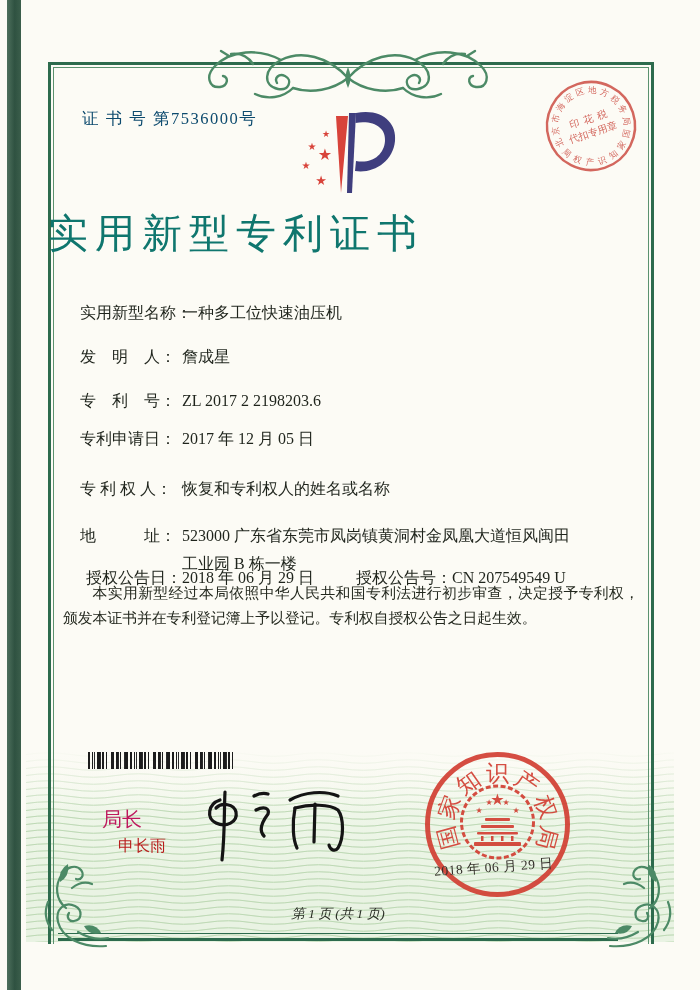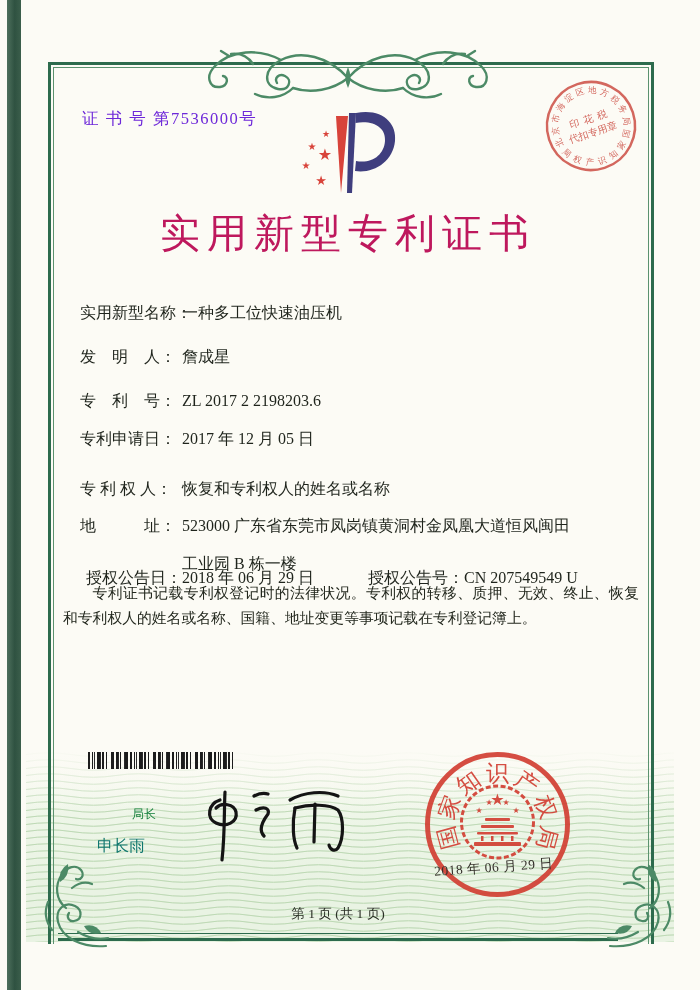--- a/index.html
+++ b/index.html
@@ -25,53 +25,53 @@
   .band-rule{position:absolute;left:58px;top:933px;width:560px;height:4px;z-index:4;
     border-top:1.5px solid #2d6b4d;border-bottom:3px solid #2d6b4d;}
 
   .flourish{position:absolute;z-index:5;}
   .flourish.right{transform:scaleX(-1);}
   .ornament-top{position:absolute;left:193px;top:42px;z-index:5;}
 
   .logo{position:absolute;left:299px;top:101px;z-index:6;}
 
   .cert-no{position:absolute;left:82px;top:108px;z-index:6;font-size:16.5px;
-    letter-spacing:1.5px;color:#6d28d9;}
-  .title{position:absolute;left:48px;top:206px;width:600px;z-index:6;text-align:center;
-    font-size:40px;letter-spacing:7px;color:#be185d;}
+    letter-spacing:1.5px;color:#0c4a6e;}
+  .title{position:absolute;left:48px;top:206px;width:600px;z-index:6;text-align:left;
+    font-size:40px;letter-spacing:7px;color:#0f766e;}
 
   .fields{position:absolute;left:80px;top:296px;width:560px;z-index:6;font-size:16px;color:#1f241c;}
   .frow{position:absolute;left:0;white-space:nowrap;}
   .flabel{display:inline-block;width:102px;}
   .addr2{position:absolute;left:102px;white-space:nowrap;}
-  .grant-no{position:absolute;left:288px;white-space:nowrap;}
+  .grant-no{position:absolute;left:276px;white-space:nowrap;}
 
   .paras{position:absolute;left:63px;top:581px;width:576px;z-index:6;font-size:14.8px;
     line-height:25px;color:#23281e;text-align:justify;}
   .paras p{margin:0;text-indent:2em;}
 
   .barcode{position:absolute;left:88px;top:752px;width:146px;height:17px;z-index:6;
     background:
      repeating-linear-gradient(90deg,#1c1c1c 0 2px,rgba(0,0,0,0) 2px 4px,#1c1c1c 4px 5px,rgba(0,0,0,0) 5px 9px,#1c1c1c 9px 12px,rgba(0,0,0,0) 12px 14px),
      repeating-linear-gradient(90deg,#2a2a2a 0 1px,rgba(0,0,0,0) 1px 6px);}
 
-  .officer-title{position:absolute;left:102px;top:806px;z-index:6;font-size:12px;color:#15803d;
-    font-family:"Liberation Sans","DejaVu Sans",sans-serif;margin-left:30px;}
-  .officer-name{position:absolute;left:97px;top:836px;z-index:6;font-size:16px;color:#0f766e;
+  .officer-title{position:absolute;left:102px;top:806px;z-index:6;font-size:20px;color:#be185d;
+    font-family:"Liberation Sans","DejaVu Sans",sans-serif;}
+  .officer-name{position:absolute;left:118px;top:836px;z-index:6;font-size:16px;color:#b91c1c;
     font-family:Liberation Mono, monospace;}
   .signature{position:absolute;left:198px;top:786px;z-index:6;}
 
   .seal{position:absolute;left:415px;top:742px;z-index:7;opacity:.92;}
   .seal-date{position:absolute;left:434px;top:858px;width:140px;z-index:8;font-size:13.5px;
     color:#34302a;transform:rotate(-4deg);letter-spacing:.5px;white-space:nowrap;}
 
   .tax-stamp{position:absolute;left:535px;top:70px;z-index:6;transform:rotate(-18deg);opacity:.9;}
 
   .page-footer{position:absolute;left:48px;top:905px;width:580px;z-index:6;text-align:center;
-    font-size:13.5px;color:#2a2f26;}
+    font-size:13.5px;color:#2a2f26;font-style:italic;}
 </style>
 </head>
 <body>
 
 <div class="page">
 
   <div class="edge-strip"></div>
 
   <div class="band">
     <svg width="648" height="198">
@@ -142,30 +142,30 @@
 
   <div class="cert-no">证 书 号 第7536000号</div>
   <div class="title">实用新型专利证书</div>
 
   <div class="fields">
     <div class="frow" style="top:7px;"><span class="flabel">实用新型名称：</span><span>一种多工位快速油压机</span></div>
     <div class="frow" style="top:51px;"><span class="flabel">发　明　人：</span><span>詹成星</span></div>
     <div class="frow" style="top:95px;"><span class="flabel">专　利　号：</span><span>ZL 2017 2 2198203.6</span></div>
     <div class="frow" style="top:133px;"><span class="flabel">专利申请日：</span><span>2017 年 12 月 05 日</span></div>
     <div class="frow" style="top:183px;"><span class="flabel">专 利 权 人：</span><span>恢复和专利权人的姓名或名称</span></div>
-    <div class="frow" style="top:220px;font-family:Liberation Serif, serif;"><span class="flabel">地　　　址：</span><span>523000 广东省东莞市凤岗镇黄洞村金凤凰大道恒风闽田</span></div>
+    <div class="frow" style="top:230px;font-family:Liberation Serif, serif;"><span class="flabel">地　　　址：</span><span>523000 广东省东莞市凤岗镇黄洞村金凤凰大道恒风闽田</span></div>
     <div class="addr2" style="top:258px;">工业园 B 栋一楼</div>
     <div class="frow" style="top:272px;text-align:right;">
       <span class="flabel">授权公告日：</span><span>2018 年 06 月 29 日</span>
       <span class="grant-no"><span>授权公告号：</span><span>CN 207549549 U</span></span>
     </div>
   </div>
 
   <div class="paras">
-    <p>专利证书记载专利权登记时的法律状况。专利权的转移、质押、无效、终止、恢复和专利权人的姓名或名称、国籍、地址变更等事项记载在专利登记簿上。</p>
+    <p>本实用新型经过本局依照中华人民共和国专利法进行初步审查，决定授予专利权，颁发本证书并在专利登记簿上予以登记。专利权自授权公告之日起生效。</p>
   </div>
 
   <div class="barcode"></div>
 
   <div class="officer-title">局长</div>
   <div class="officer-name">申长雨</div>
   <svg class="signature" width="160" height="80" viewBox="0 0 160 80">
     <g stroke="#141414" fill="none" stroke-width="3.2" stroke-linecap="round">
       <path d="M22 14 C10 18 8 32 18 37 C28 42 40 36 38 26 C36 18 24 16 18 22"></path>
       <path d="M27 6 C26 24 27 48 24 74"></path>

